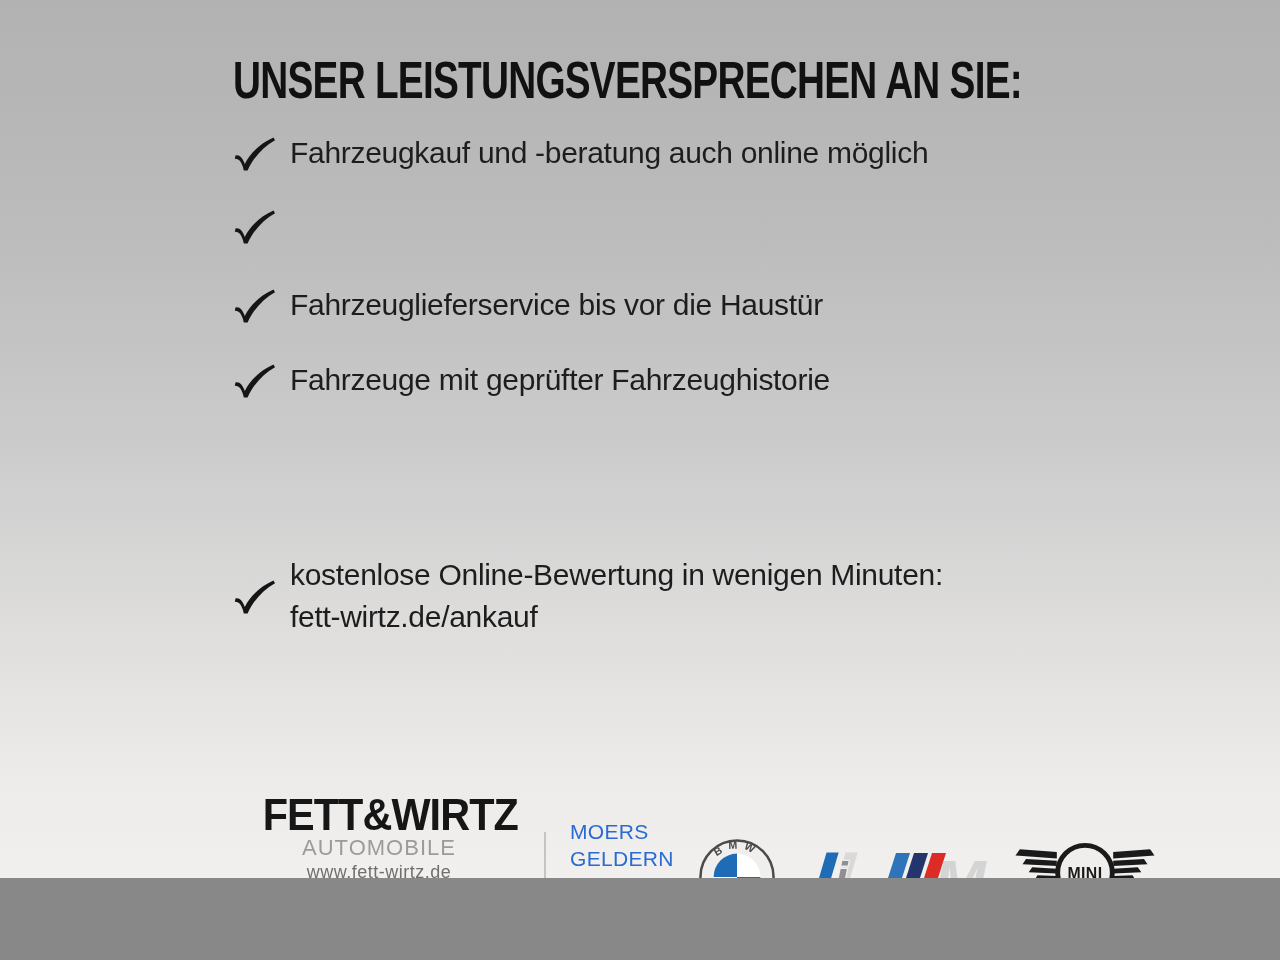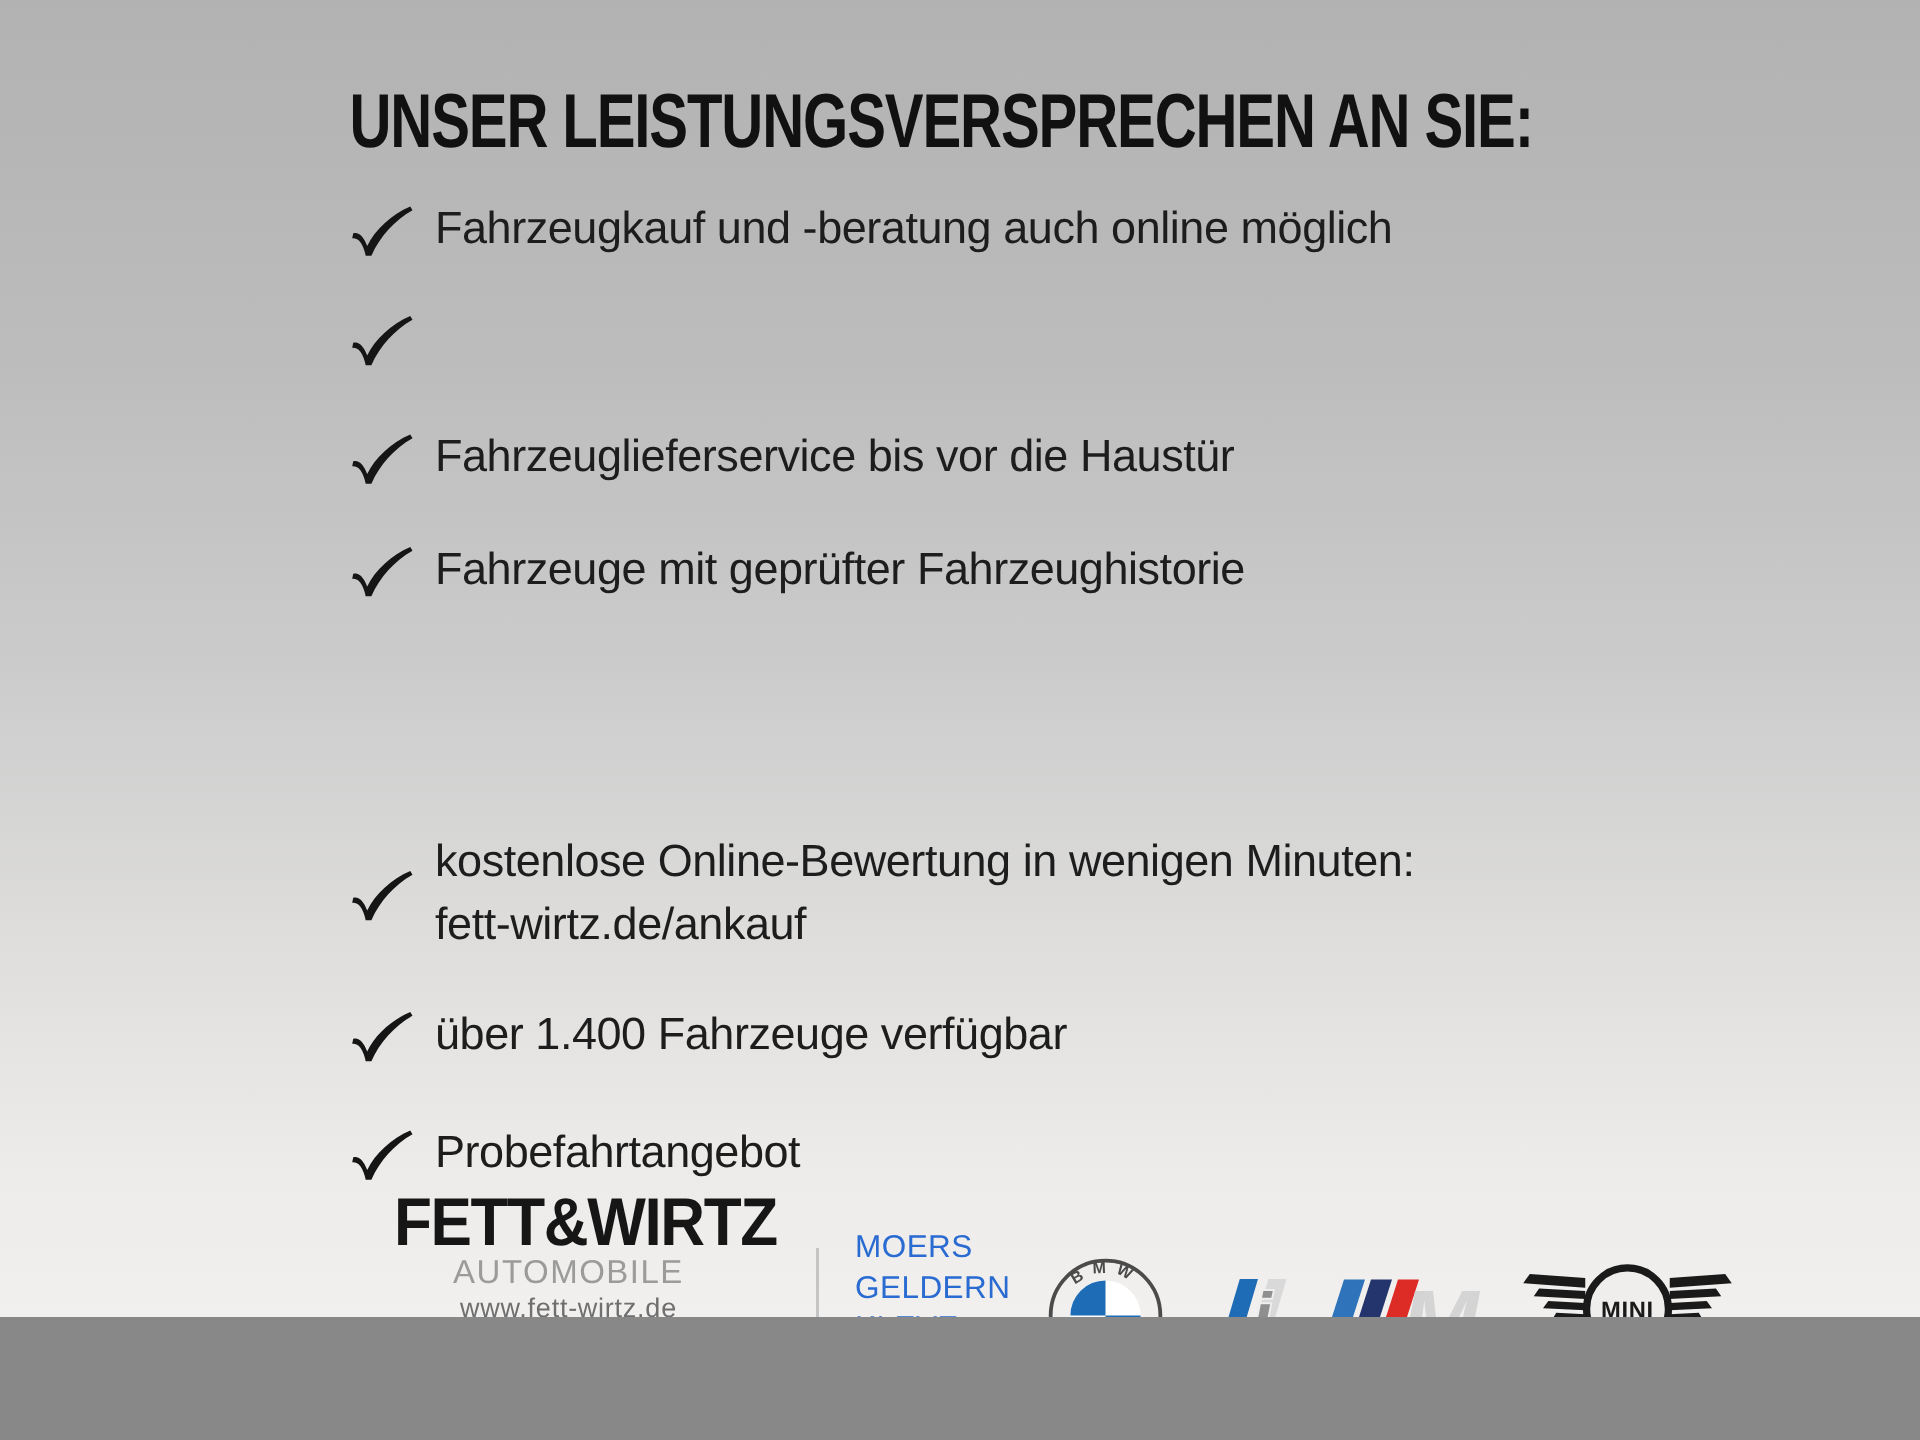--- a/index.html
+++ b/index.html
@@ -83,36 +83,20 @@
   </div>
   <div class="check-item" style="top:554px">
     <svg class="chk" viewBox="0 0 44 36">
         <use href="#chk-path" fill="#151515"></use>
       </svg>
     <div class="txt">
       <span>kostenlose Online-Bewertung in wenigen Minuten:</span>
       <span>fett-wirtz.de/ankauf</span>
     </div>
   </div>
-  <div class="check-item" style="top:669px">
-    <svg class="chk" viewBox="0 0 44 36">
-        <use href="#chk-path" fill="#151515"></use>
-      </svg>
-    <div class="txt">
-        <span>über 1.400 Fahrzeuge verfügbar</span>
-      </div>
-  </div>
-  <div class="check-item" style="top:748px">
-    <svg class="chk" viewBox="0 0 44 36">
-        <use href="#chk-path" fill="#151515"></use>
-      </svg>
-    <div class="txt">
-        <span>Probefahrtangebot</span>
-      </div>
-  </div>
 
   <div class="dealer-block">
     <div class="dealer-name">FETT&amp;WIRTZ</div>
     <div class="dealer-sub">AUTOMOBILE</div>
     <div class="dealer-url">www.fett-wirtz.de</div>
   </div>
 
   <div class="footer-divider"></div>
 
   <div class="cities">

